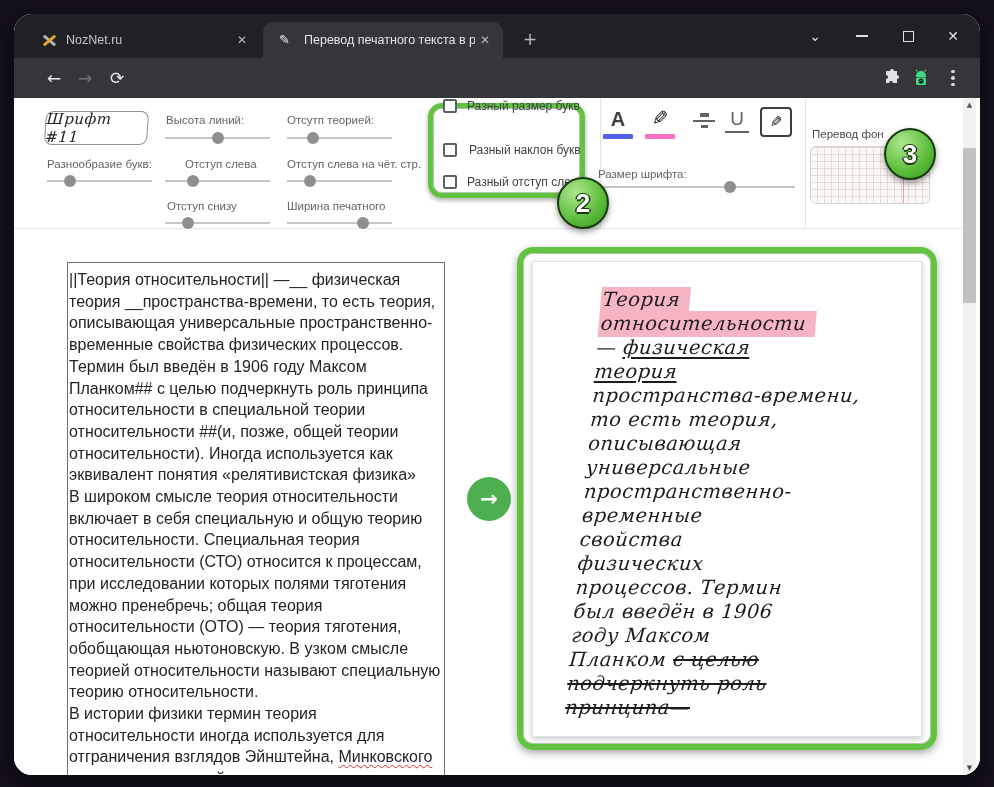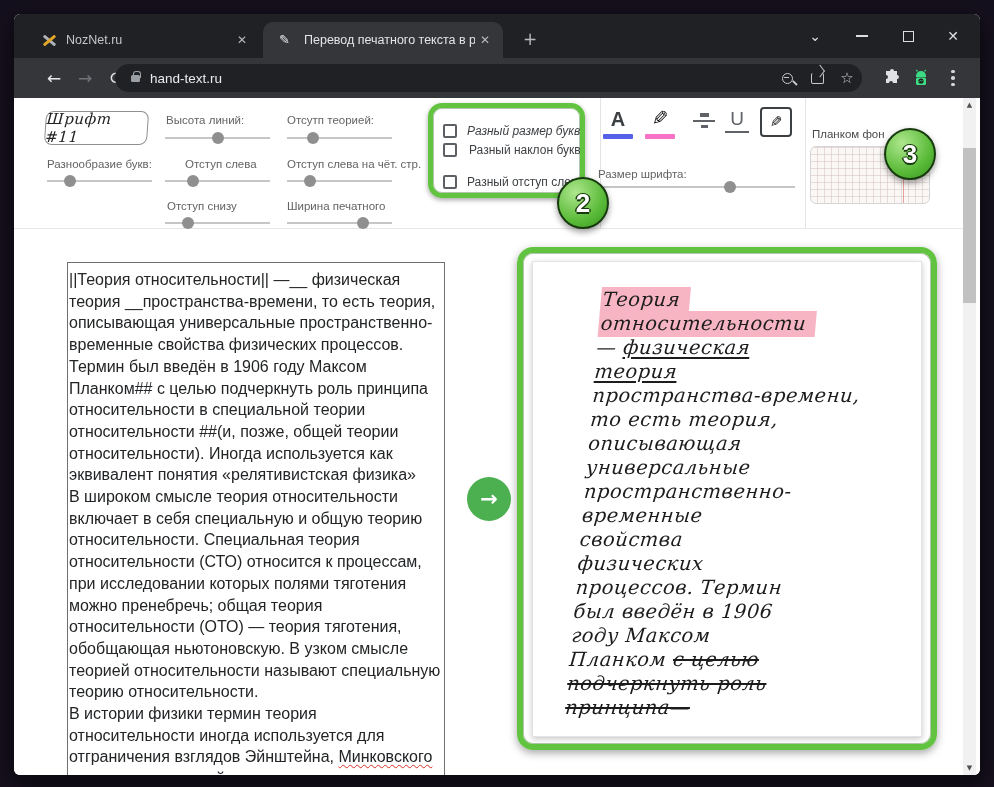--- a/index.html
+++ b/index.html
@@ -1,21 +1,21 @@
 <!DOCTYPE html>
 <html><head>
 <meta charset="utf-8">
 <style>
   * { margin:0; padding:0; box-sizing:border-box; }
   html,body { width:994px; height:787px; overflow:hidden; }
   body { background:#15101d; font-family:"Liberation Sans", sans-serif; position:relative; }
 
   
   .window { position:absolute; left:14px; top:14px; width:966px; height:761px;
-            border-radius:6px; overflow:hidden; background:#fff;
+            border-radius:18px; overflow:hidden; background:#fff;
             box-shadow:0 6px 22px rgba(0,0,0,.6); }
 
   
   .tabstrip { position:absolute; left:0; top:0; width:100%; height:44px; background:#202124; }
   .tab { position:absolute; top:8px; height:36px; display:flex; align-items:center;
          color:#c3c6c9; font-size:12.5px; }
   .tab.inactive { left:11px; width:235px; padding:0 8px 0 16px; }
   .tab.active { left:249px; width:240px; background:#35363a; border-radius:10px 10px 0 0;
                 color:#e3e5e8; padding:0 8px 0 16px; }
   .tab .title { flex:1; overflow:hidden; white-space:nowrap; text-overflow:clip; margin-left:9px; }
@@ -172,31 +172,20 @@
     <div class="winctl wc-max">
         <i class="g"></i>
       </div>
     <div class="winctl wc-close">✕</div>
   </div>
 
   <div class="toolbar">
     <div class="navbtn" style="left:26px;">←</div>
     <div class="navbtn dim" style="left:57px;">→</div>
     <div class="navbtn" style="left:89px;">⟳</div>
-    <div class="omnibox">
-      <span class="lock"></span>
-      <span class="url">hand-text.ru</span>
-      <span class="pill-ic">
-          <i class="mag"></i>
-        </span>
-      <span class="pill-ic">
-          <i class="share"></i>
-        </span>
-      <span class="pill-ic">☆</span>
-    </div>
     <div class="ext-ic" style="left:864px;">
       <svg width="18" height="18" viewBox="0 0 18 18">
           <path fill="#dfe1e5" d="M7 2a2 2 0 0 1 4 0h3v4a2 2 0 0 1 0 4v4h-4a2 2 0 0 0-4 0H3v-4a2 2 0 0 0 0-4V2z"></path>
         </svg>
     </div>
     <div class="ext-ic" style="left:893px;">
       <svg width="20" height="20" viewBox="0 0 20 20">
         <path fill="#3ddc84" d="M5 8a5 5 0 0 1 10 0v1H5z"></path>
         <line x1="6.5" y1="3.5" x2="5.2" y2="1.8" stroke="#3ddc84" stroke-width="1.2"></line>
         <line x1="13.5" y1="3.5" x2="14.8" y2="1.8" stroke="#3ddc84" stroke-width="1.2"></line>
@@ -258,21 +247,21 @@
         <div class="thumb" style="left: 22%;"></div>
       </div>
 
     <div class="slabel" style="left:273px; top:102px;">Ширина печатного</div>
     <div class="slider" style="left:273px; top:118px;">
         <div class="track"></div>
         <div class="thumb" style="left: 72%;"></div>
       </div>
 
     <div class="frame2"></div>
-    <div class="cbrow" style="top:26px;font-style:italic;">
+    <div class="cbrow" style="top:1px;">
       <span class="cbbox"></span>
       <span class="cblabel">Разный размер букв</span>
     </div>
     <div class="cbrow" style="top:45px;gap:12px;">
       <span class="cbbox"></span>
       <span class="cblabel">Разный наклон букв</span>
     </div>
     <div class="cbrow" style="top:77px;">
       <span class="cbbox"></span>
       <span class="cblabel">Разный отступ слева</span>
@@ -292,21 +281,21 @@
     <div class="fmt-marker">
         <span>✎</span>
       </div>
 
     <div class="slabel" style="left:584px; top:70px;">Размер шрифта:</div>
     <div class="slider wide" style="left:583px; top:82px;">
         <div class="track"></div>
         <div class="thumb" style="left: 67%;"></div>
       </div>
 
-    <div class="slabel" style="left:798px; top:30px; color:#4a4a4a;">Планком фон</div>
+    <div class="slabel" style="left:798px; top:30px; color:#4a4a4a;">Перевод фон</div>
     <div class="bg-preview"></div>
 
     <div class="srcbox">
       <p>||Теория относительности|| —__ физическая теория __пространства-времени, то есть теория, описывающая универсальные пространственно- временные свойства физических процессов. Термин был введён в 1906 году Максом Планком## с целью подчеркнуть роль принципа относительности в специальной теории относительности ##(и, позже, общей теории относительности). Иногда используется как эквивалент понятия «релятивистская физика»</p>
       <p>В широком смысле теория относительности включает в себя специальную и общую теорию относительности. Специальная теория относительности (СТО) относится к процессам, при исследовании которых полями тяготения можно пренебречь; общая теория относительности (ОТО) — теория тяготения, обобщающая ньютоновскую. В узком смысле теорией относительности называют специальную теорию относительности.</p>
       <p><span>В истории физики термин теория относительности иногда используется для отграничения взглядов Эйнштейна, </span><span class="misspell">Минковского</span><span> и их последователей, отвергающих концепцию светоносного эфира, от взглядов некоторых их предшественников, таких как Лоренц и Пуанкаре.</span></p>
     </div>
 
     <div class="arrowbtn">→</div>
 

